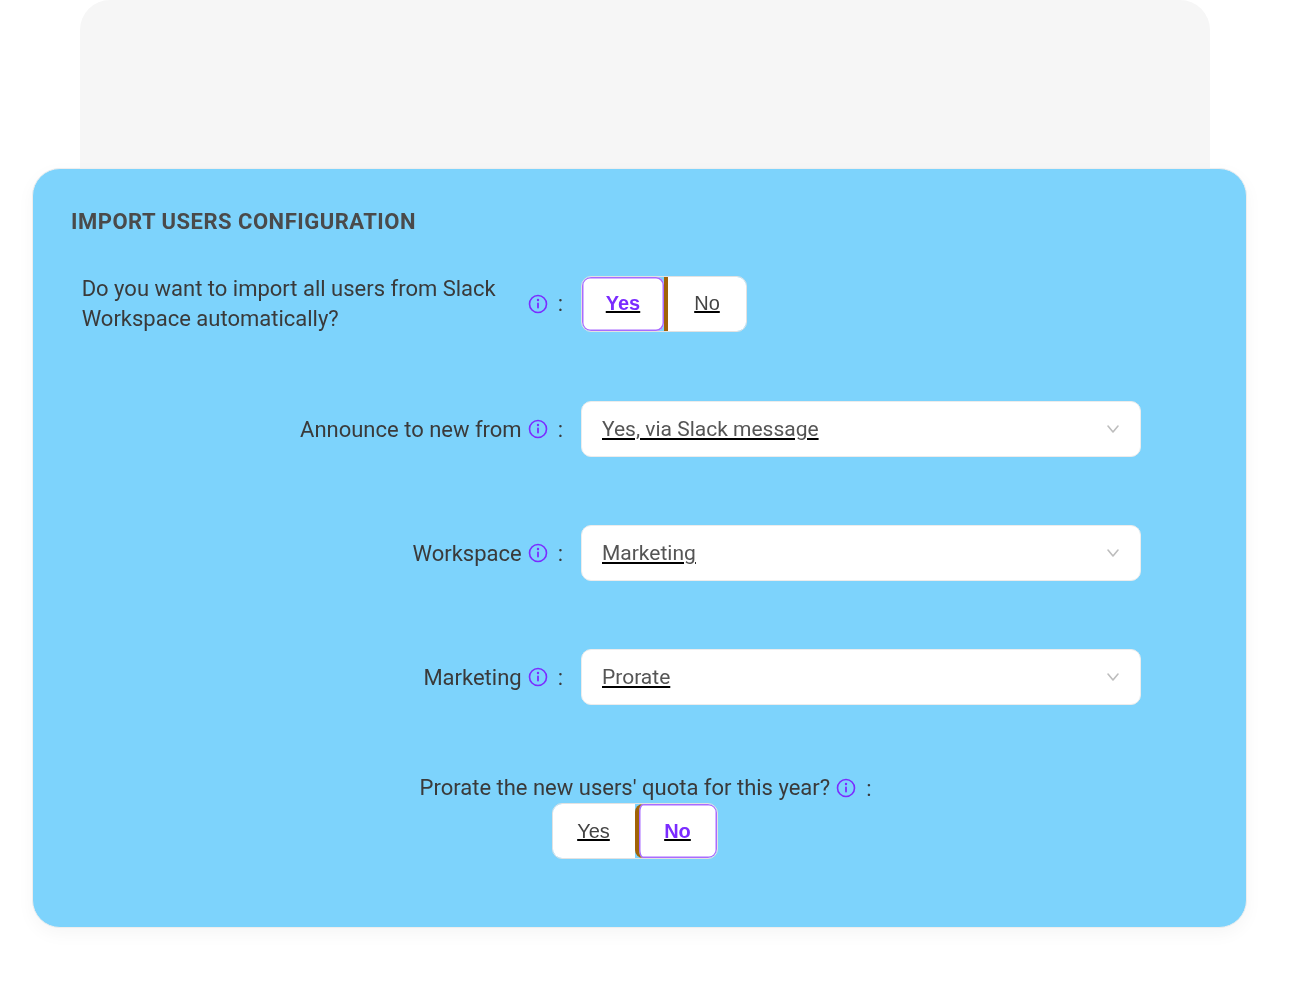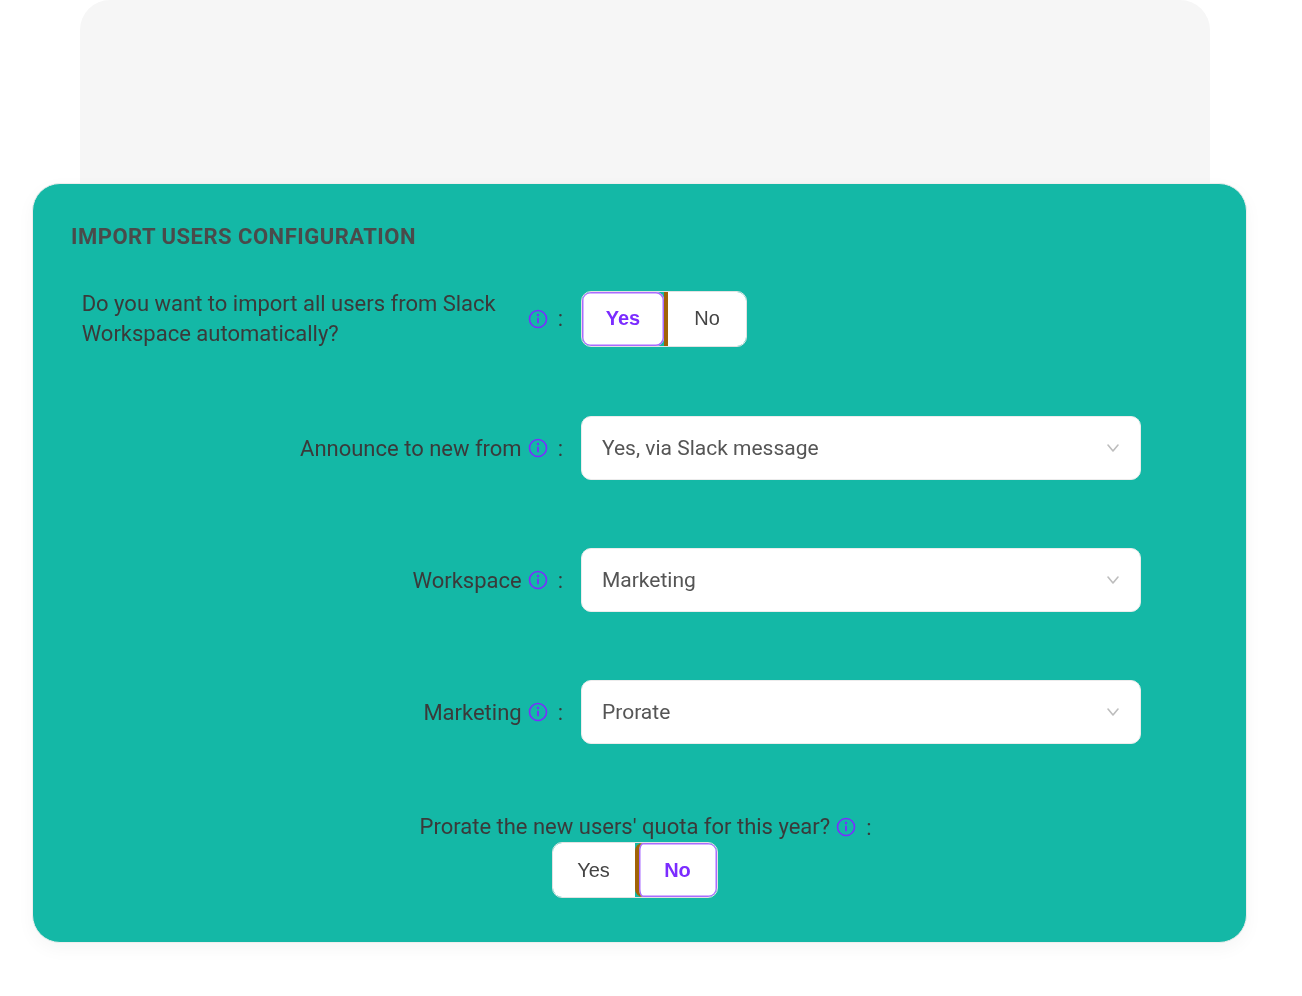--- a/index.html
+++ b/index.html
@@ -14,24 +14,24 @@
     left: 80px;
     top: 0;
     width: 1130px;
     height: 500px;
     background: #f6f6f6;
     border-radius: 30px;
   }
   .card {
     position: absolute;
     left: 32px;
-    top: 183px;
+    top: 168px;
     width: 1215px;
     height: 760px;
-    background: #14b8a6;
+    background: #7dd3fc;
     border: 1px solid #eeeeee;
     border-radius: 28px;
     box-shadow: 0 6px 18px rgba(0,0,0,0.04);
     padding: 40px 48px 40px 38px;
   }
   .card-title {
     font-size: 22px;
     font-weight: 700;
     letter-spacing: 0.5px;
     color: #4a4a4a;
@@ -70,20 +70,21 @@
   .colon {
     font-size: 22px;
     color: #3a3a3a;
     margin-left: 4px;
     margin-right: 18px;
   }
   .control-col {
     flex: 1;
     display: flex;
     align-items: center;
+    text-decoration: underline;
   }
   .toggle-group {
     display: flex;
     border: 1px solid #e2e2e2;
     border-radius: 10px;
     overflow: hidden;
     height: 56px;
   }
   .toggle-btn {
     min-width: 82px;
@@ -100,21 +101,21 @@
   .toggle-btn + .toggle-btn { border-left: 4px solid #a16207; }
   .toggle-btn.selected {
     color: #7b2cff;
     font-weight: 600;
     box-shadow: inset 0 0 0 1.5px #a96bff;
     border-radius: 8px;
   }
   .select {
     flex: 1;
     max-width: 560px;
-    height: 64px;
+    height: 56px;
     border: 1px solid #ececec;
     border-radius: 10px;
     display: flex;
     align-items: center;
     justify-content: space-between;
     padding: 0 20px;
     cursor: pointer;
     background: #fff;
   }
   .select-value {

